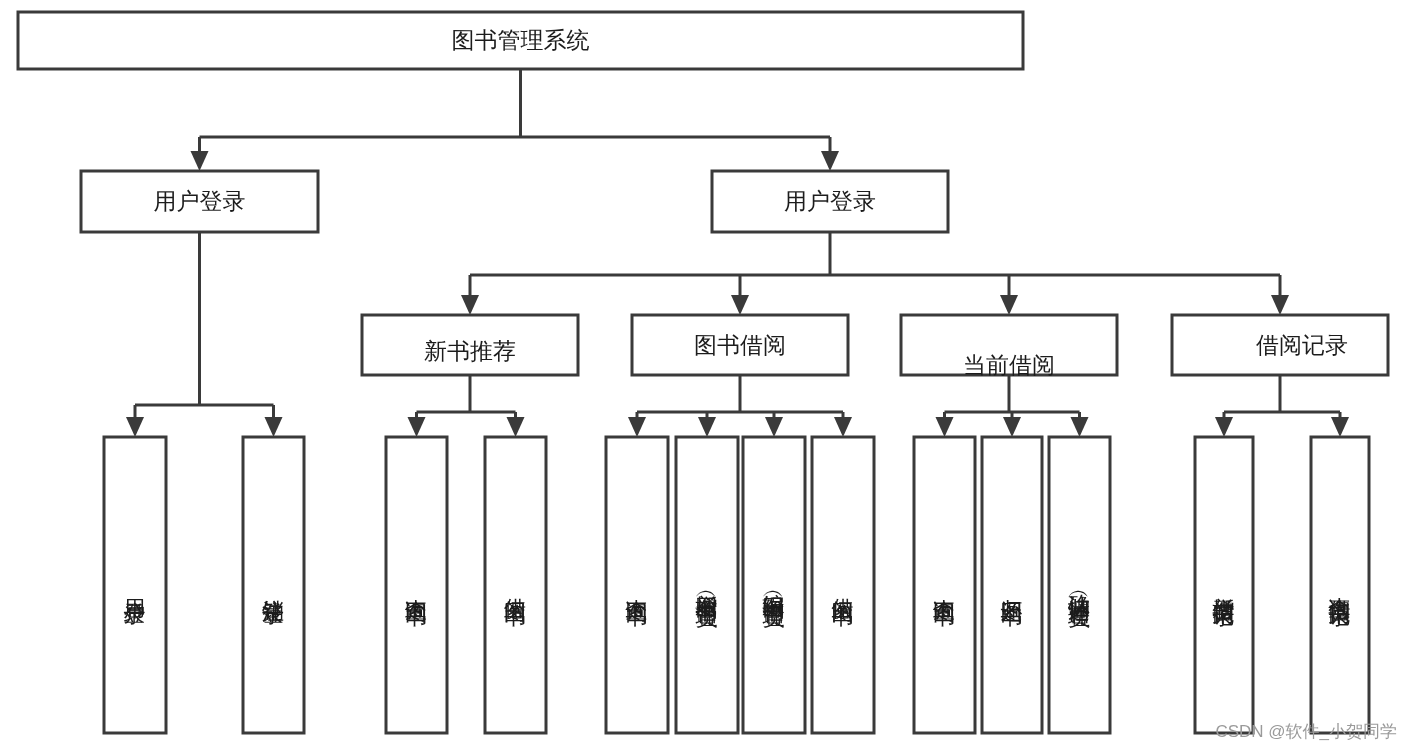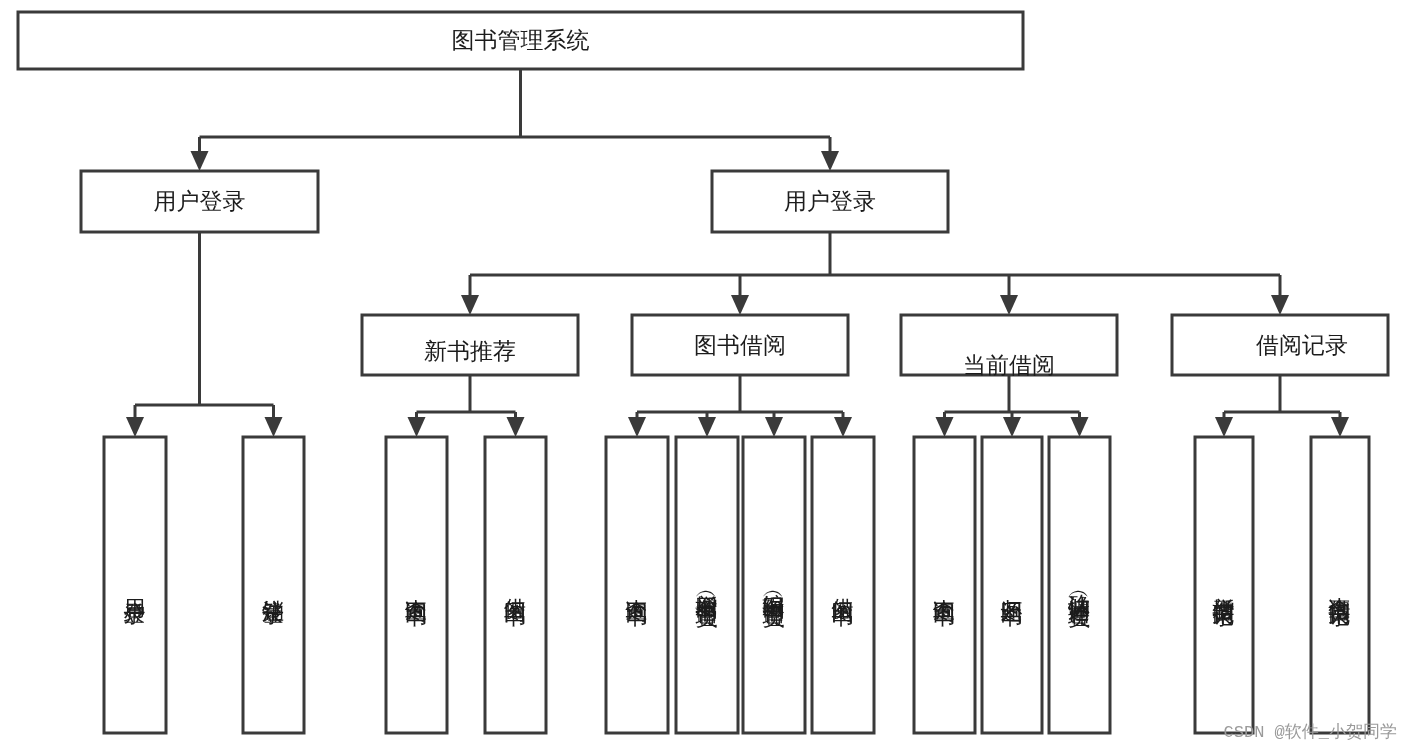--- a/index.html
+++ b/index.html
@@ -66,21 +66,21 @@
     font-family: Liberation Sans, sans-serif;
     pointer-events: none;
     white-space: nowrap;
   }
   #watermark {
     position: absolute;
     right: 8px;
     bottom: 4px;
     font-size: 17px;
     color: #9a9a9a;
-    font-family: Liberation Mono, monospace;
+    font-family: Liberation Sans, sans-serif;
     white-space: nowrap;
   }
 </style>
 </head>
 <body>
 
 <div id="diagram-root">
 
   <svg id="flow-svg" viewBox="0 0 1405 747">
     <g id="edges-layer">

